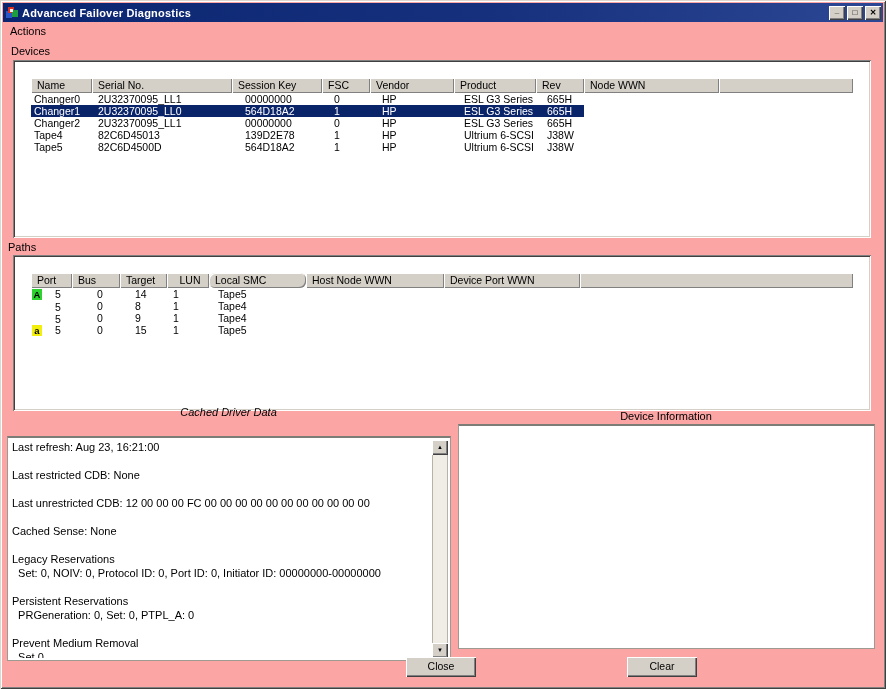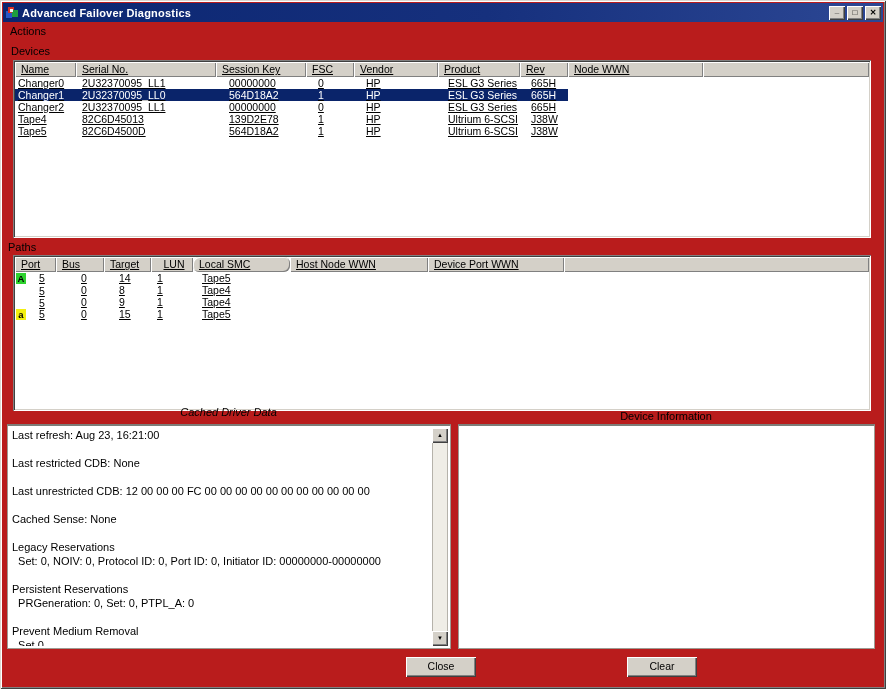--- a/index.html
+++ b/index.html
@@ -1,38 +1,38 @@
 <!DOCTYPE html>
 <html><head>
 <meta charset="utf-8">
 <style>
   html,body{margin:0;padding:0;overflow:hidden;background:#808080;}
   body{width:886px;height:689px;font-family:"Liberation Sans",sans-serif;-webkit-font-smoothing:none;}
-  .window{position:absolute;left:0;top:0;width:886px;height:689px;background:#b91c1c;box-sizing:border-box;
+  .window{position:absolute;left:0;top:0;width:886px;height:689px;background:#fca5a5;box-sizing:border-box;
     box-shadow:inset 1px 1px 0 #dcd8d0,inset -1px -1px 0 #404040,inset 2px 2px 0 #ffffff,inset -2px -2px 0 #808080;}
   
   .titlebar{position:absolute;left:3px;top:3px;width:880px;height:19px;
     background:linear-gradient(90deg,#0b2671 0%,#16307d 55%,#2c4794 100%);
     display:flex;align-items:center;color:#fff;}
   .app-icon{width:14px;height:13px;margin:0 3px 0 2px;flex:0 0 auto;}
   .title-text{font-size:11px;font-weight:bold;letter-spacing:.2px;white-space:nowrap;}
   .winbtns{margin-left:auto;display:flex;gap:2px;padding-right:2px;}
   .winbtn{width:16px;height:14px;background:#d4d0c8;box-sizing:border-box;text-align:center;
     box-shadow:inset 1px 1px 0 #fff,inset -1px -1px 0 #404040,inset -2px -2px 0 #808080;
     color:#000;font-size:8px;line-height:13px;font-weight:bold;cursor:default;}
   .winbtn.min span{display:inline-block;transform:translateY(-2px);}
   
   .menubar{position:absolute;left:3px;top:22px;width:880px;height:18px;display:flex;align-items:center;}
   .menu-item{font-size:11px;padding:16px 7px;color:#000;}
   
   .sec-label{position:absolute;font-size:11px;color:#000;}
   
   .lv{position:absolute;background:#fff;box-sizing:border-box;
     box-shadow:inset 1px 1px 0 #808080,inset -1px -1px 0 #fff,inset 2px 2px 0 #404040,inset -2px -2px 0 #d4d0c8;
-    padding:2px;overflow:hidden;text-decoration:underline;}
+    padding:18px;overflow:hidden;}
   .lv-head{display:flex;height:15px;}
   .lv-hcell{box-sizing:border-box;flex:0 0 auto;background:#d4d0c8;
     box-shadow:inset 1px 1px 0 #ffffff,inset -1px -1px 0 #808080;
     font-size:10.5px;padding:1px 2px 0 6px;white-space:nowrap;overflow:hidden;color:#000;}
   .lv-hcell.fill{flex:1 1 auto;}
   .lv-body{background:#fff;}
   .lv-row{display:flex;height:12px;align-items:flex-start;}
   .lv-cell{box-sizing:border-box;flex:0 0 auto;font-size:10.5px;line-height:12px;
     white-space:nowrap;overflow:hidden;color:#000;}
   .lv-row.selected .lv-cell{background:#0a246a;color:#fff;}
@@ -196,21 +196,21 @@
           <div class="lv-cell" style="width: 47px; padding-left: 15px;">15</div>
           <div class="lv-cell" style="width: 42px; padding-left: 6px;">1</div>
           <div class="lv-cell" style="width: 97px; padding-left: 9px;">Tape5</div>
           <div class="lv-cell" style="width: 138px; padding-left: 6px;"></div>
           <div class="lv-cell" style="width: 136px; padding-left: 6px;"></div>
         </div>
       </div>
     </div>
 
   <div class="grp-label" style="left:5px;top:406px;width:447px;font-style:italic;">Cached Driver Data</div>
-  <div class="grp-box" style="left:7px;top:424px;width:444px;height:225px;">
+  <div class="grp-box" style="left:7px;top:436px;width:444px;height:225px;">
     <div class="cached-text">Last refresh: Aug 23, 16:21:00
 
 Last restricted CDB: None
 
 Last unrestricted CDB: 12 00 00 00 FC 00 00 00 00 00 00 00 00 00 00 00
 
 Cached Sense: None
 
 Legacy Reservations
   Set: 0, NOIV: 0, Protocol ID: 0, Port ID: 0, Initiator ID: 00000000-00000000

